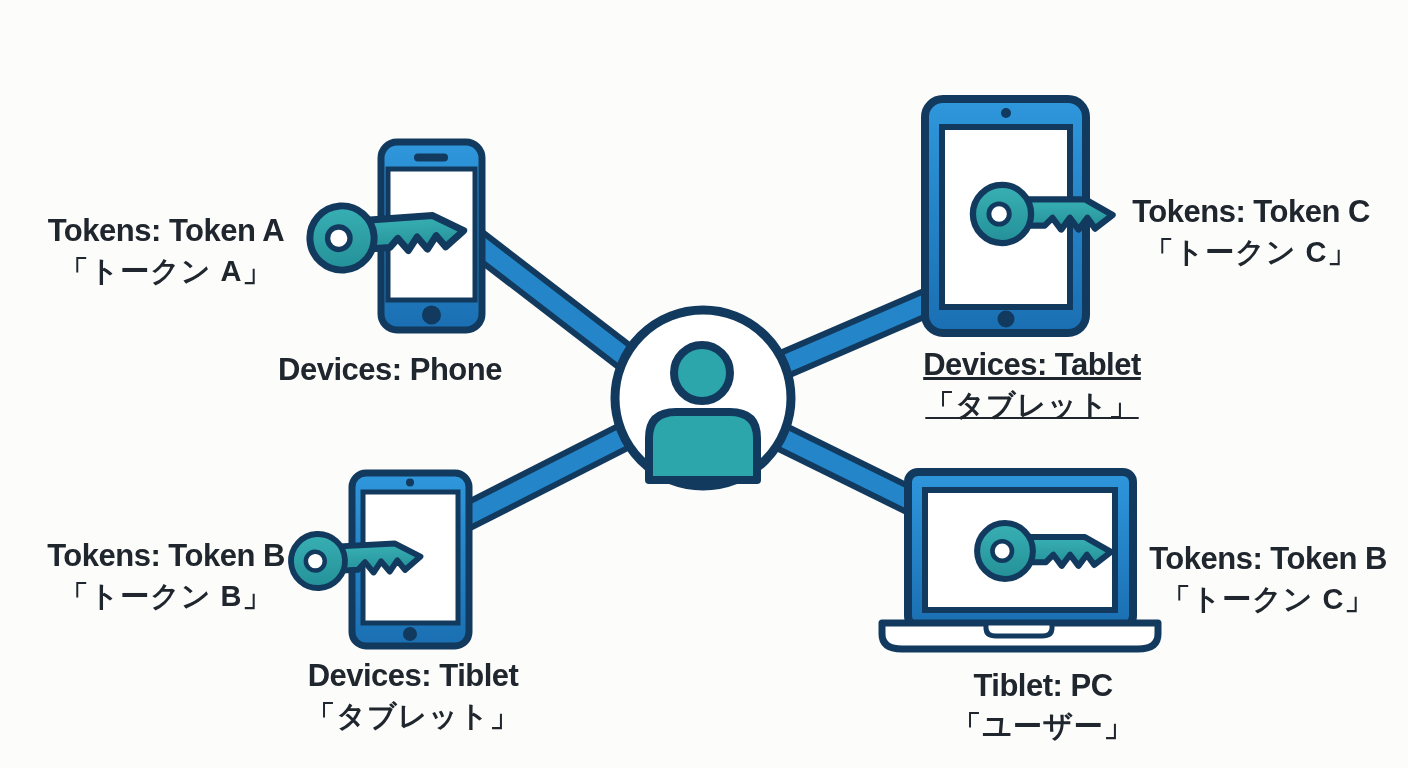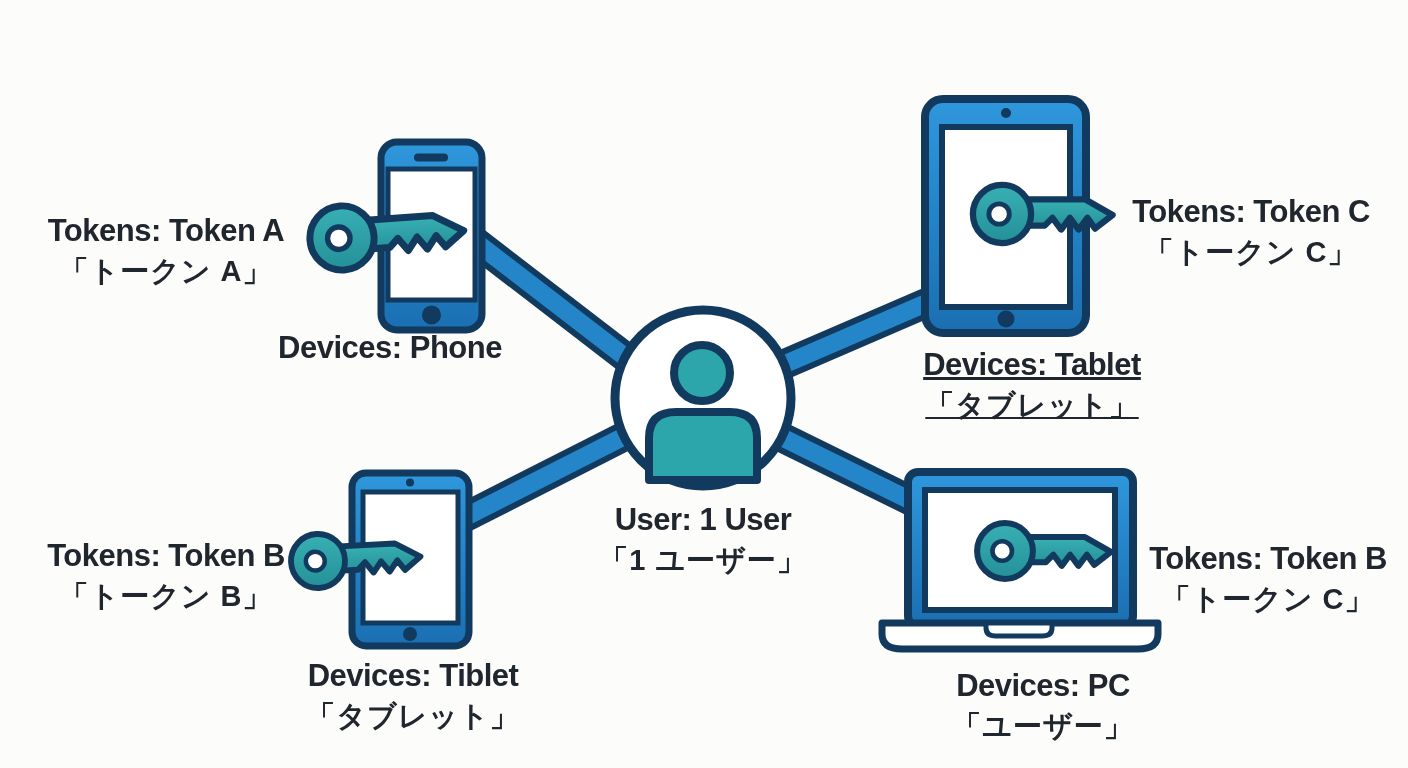--- a/index.html
+++ b/index.html
@@ -12,21 +12,21 @@
   .stage svg{position:absolute;left:0;top:0;}
   .lbl{
     position:absolute;width:440px;text-align:center;
     color:#20262e;font-weight:700;line-height:1.15;
     pointer-events:none;
   }
   .lbl .en{display:block;font-size:31px;letter-spacing:-0.5px;}
   .lbl .ja{display:block;font-size:29px;margin-top:6px;letter-spacing:1px;}
   
   .lbl-token-phone{left:-54px;top:213px;}
-  .lbl-device-phone{left:170px;top:330px;}
+  .lbl-device-phone{left:170px;top:352px;}
   .lbl-token-ttr{left:1031px;top:194px;}
   .lbl-device-ttr{left:812px;top:347px;text-decoration:underline;}
   .lbl-token-tbl{left:-54px;top:538px;}
   .lbl-user{left:483px;top:502px;}
   .lbl-token-pc{left:1048px;top:541px;}
   .lbl-device-tbl{left:193px;top:658px;}
   .lbl-device-pc{left:823px;top:668px;}
 </style>
 </head>
 <body>
@@ -132,33 +132,29 @@
   <div class="lbl lbl-device-ttr">
     <span class="en">Devices: Tablet</span>
     <span class="ja">「タブレット」</span>
   </div>
 
   <div class="lbl lbl-token-tbl">
     <span class="en">Tokens: Token B</span>
     <span class="ja">「トークン B」</span>
   </div>
 
-  <div class="lbl lbl-user">
-    <span class="en">User: 1 User</span>
-    <span class="ja">「1 ユーザー」</span>
-  </div>
 
   <div class="lbl lbl-token-pc">
     <span class="en">Tokens: Token B</span>
     <span class="ja">「トークン C」</span>
   </div>
 
   <div class="lbl lbl-device-tbl">
     <span class="en">Devices: Tiblet</span>
     <span class="ja">「タブレット」</span>
   </div>
 
   <div class="lbl lbl-device-pc">
-    <span class="en">Devices: PC</span>
+    <span class="en">Tiblet: PC</span>
     <span class="ja">「ユーザー」</span>
   </div>
 
 </div>
 
 </body></html>

